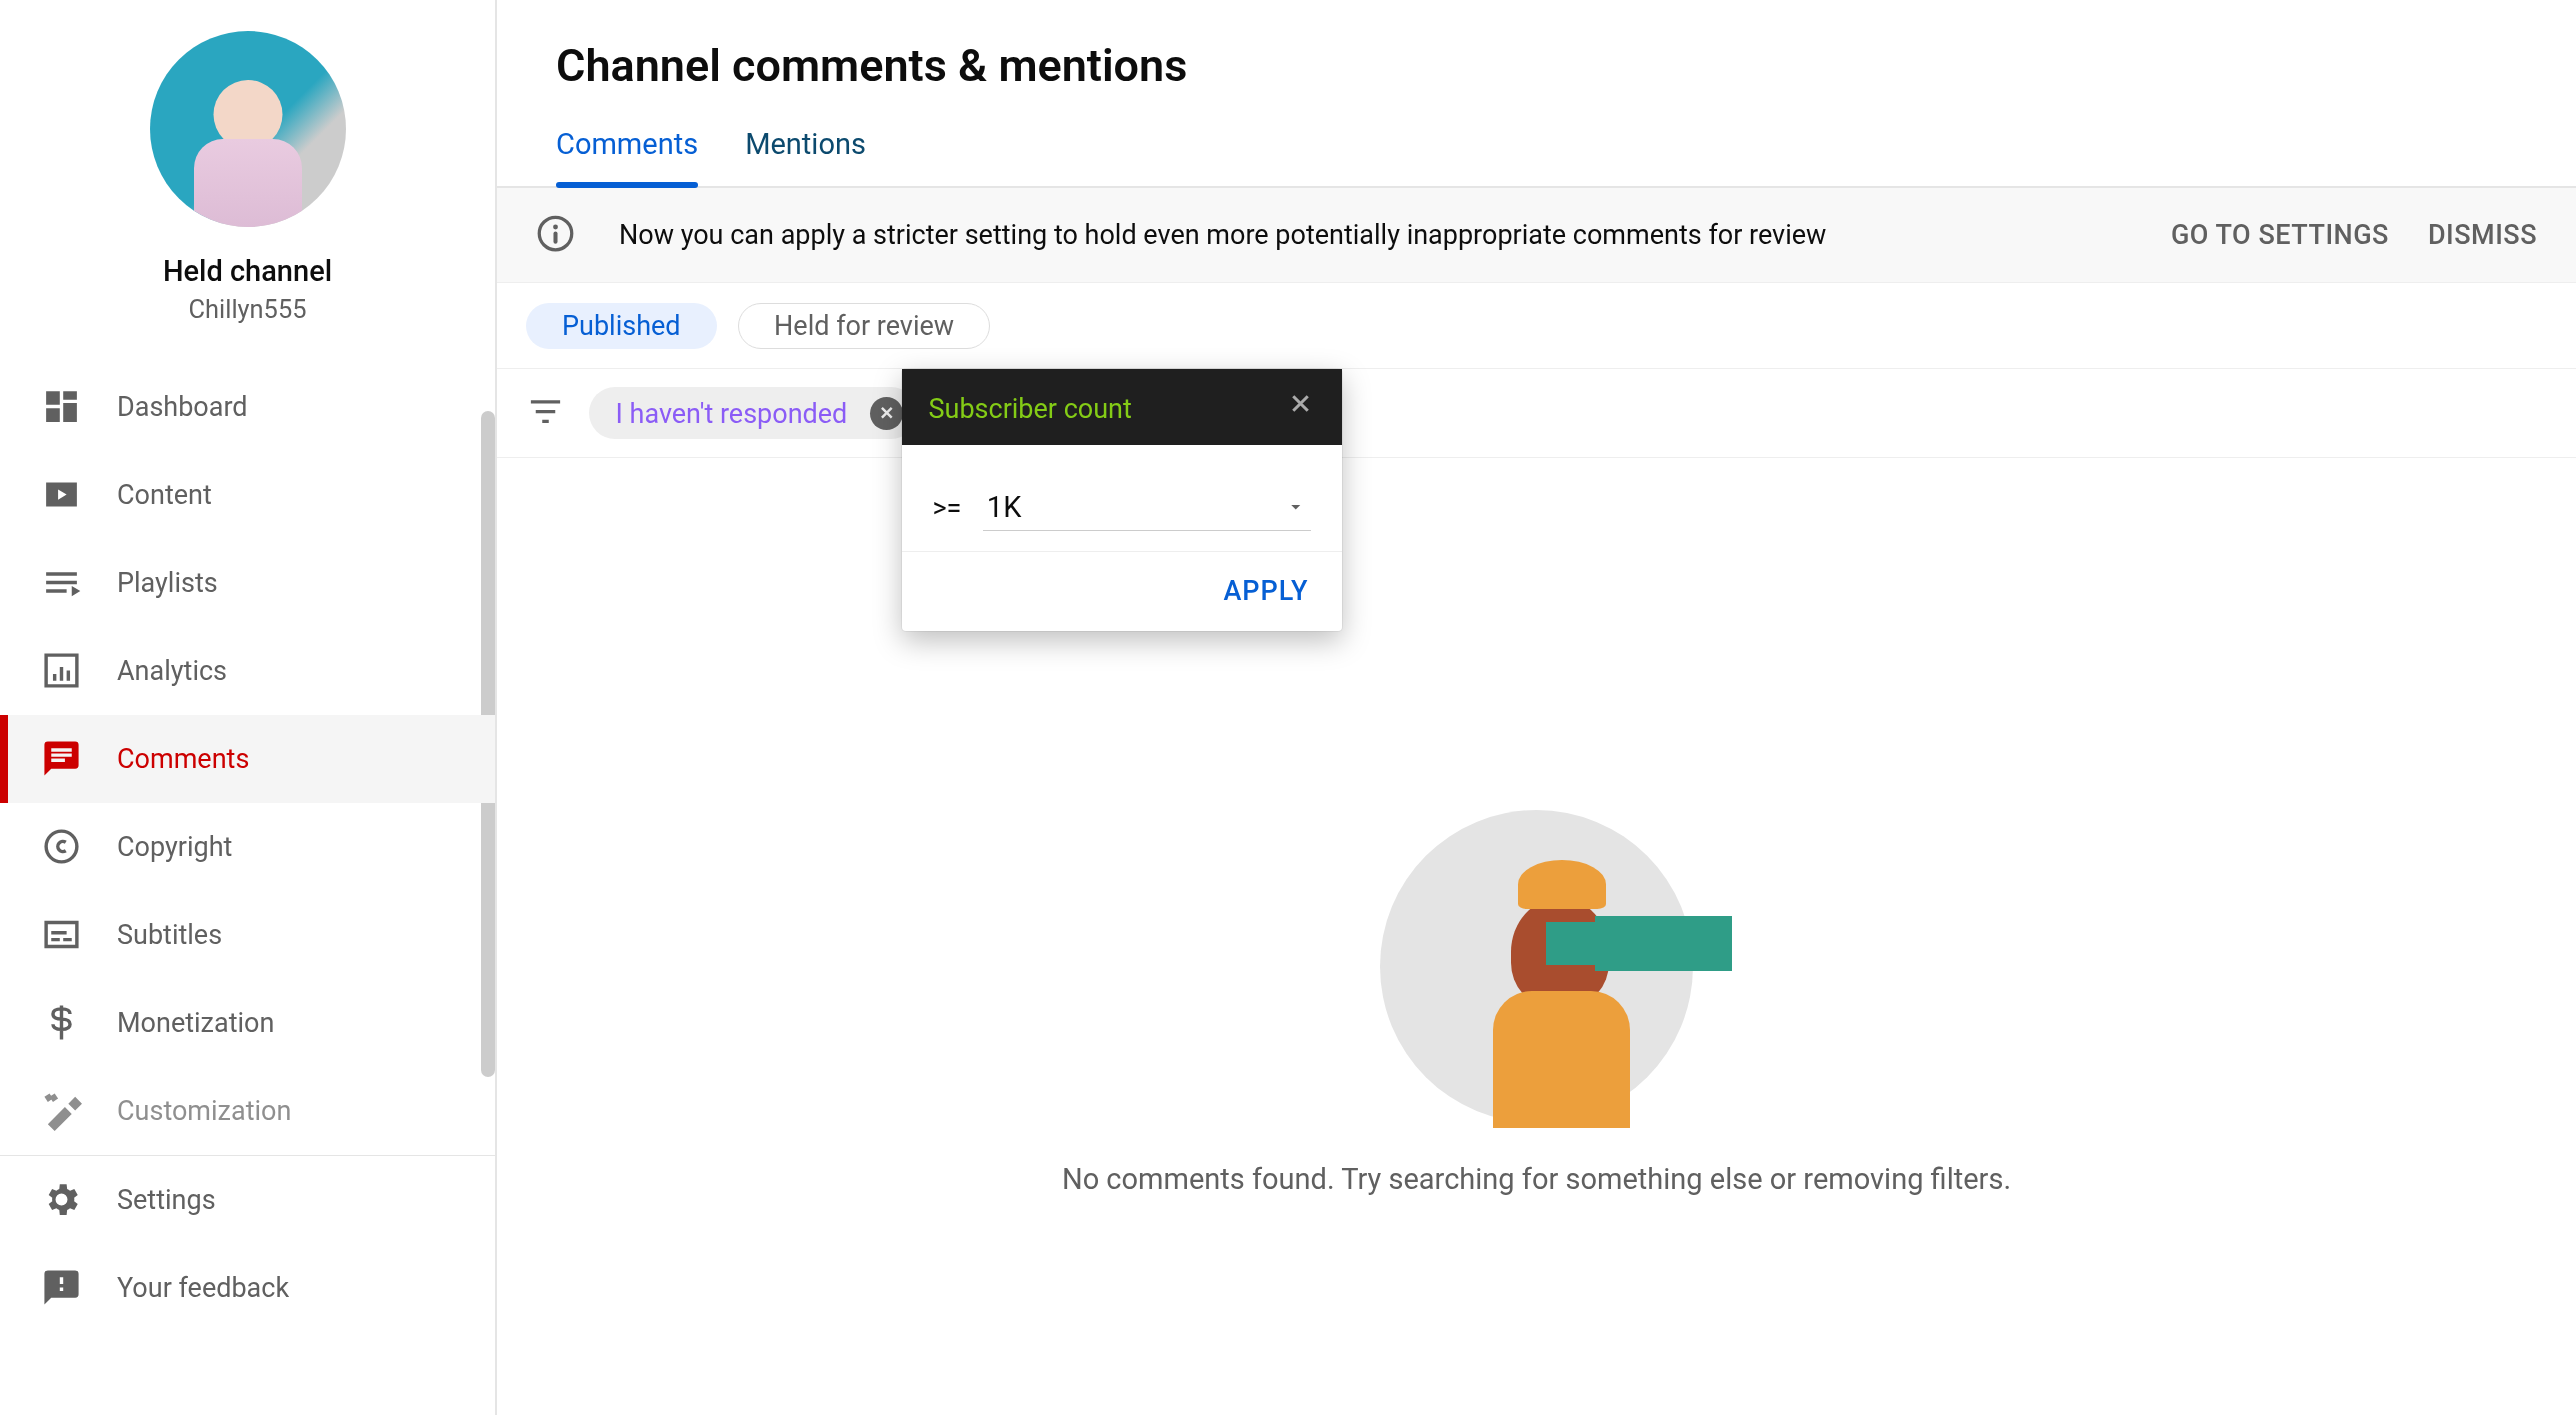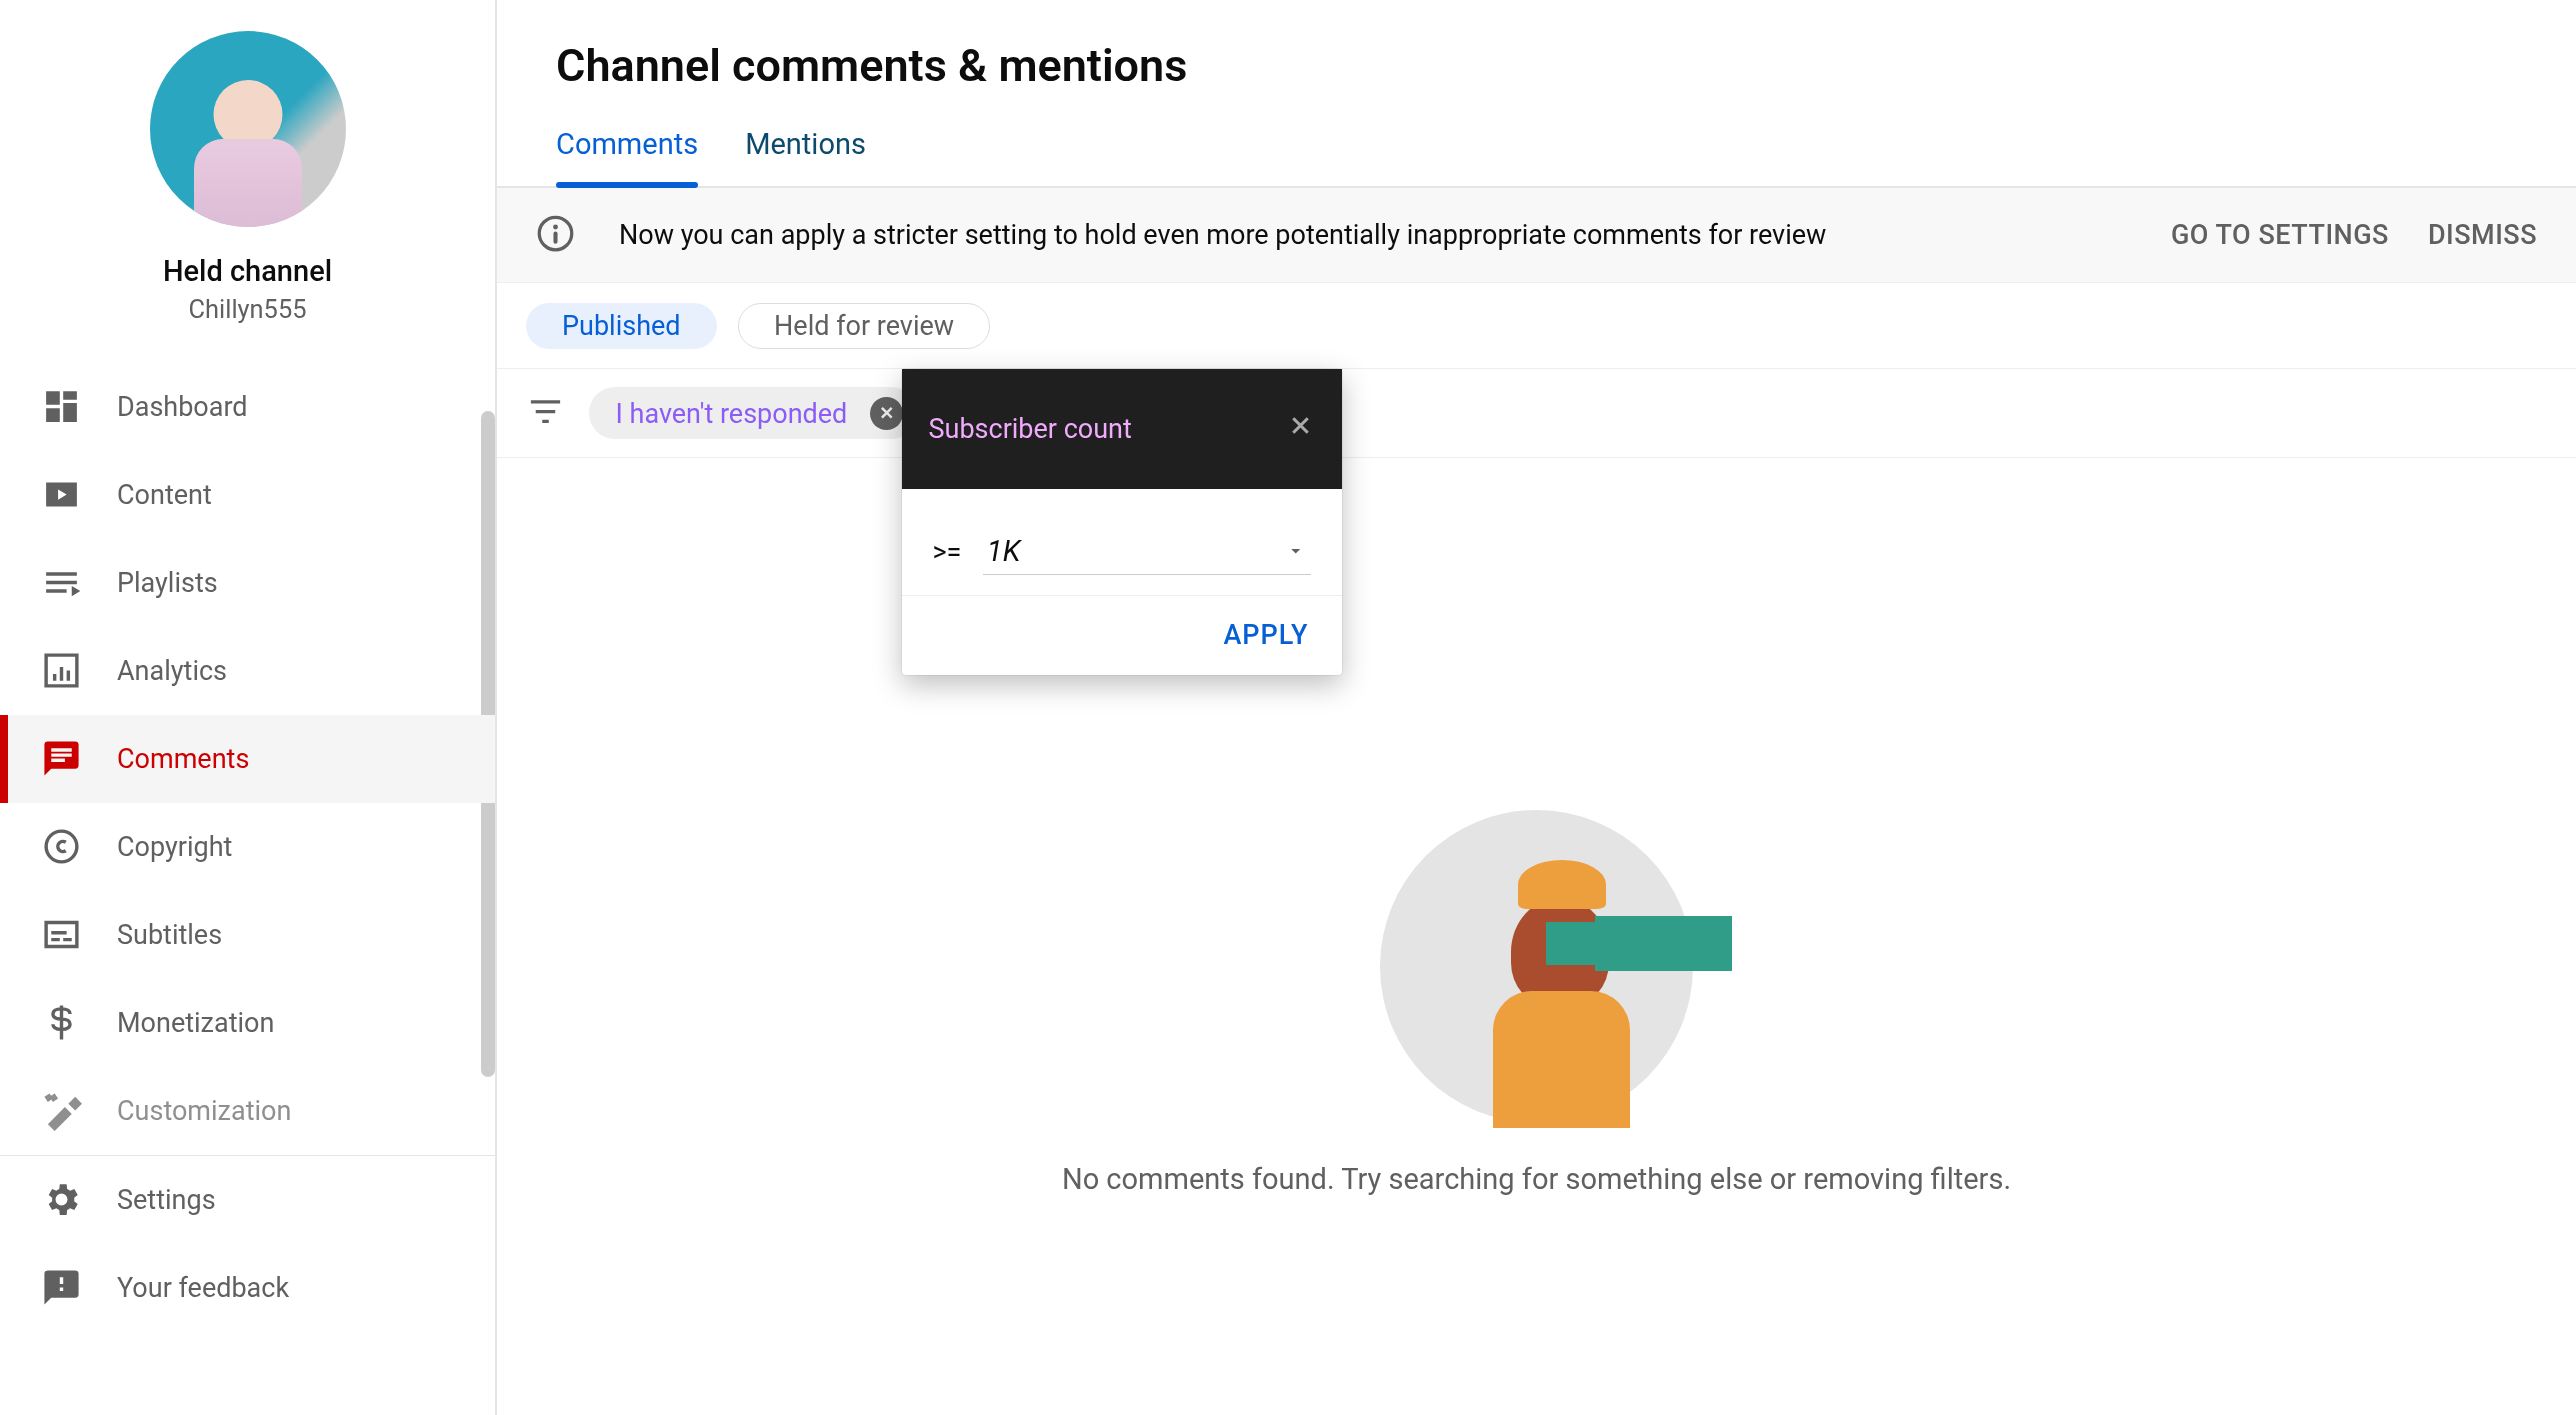--- a/index.html
+++ b/index.html
@@ -155,44 +155,43 @@
     left:calc(29px + 39px + 23.5px + 313px);
     top:0;
     width:440px;
     background:#fff;
     box-shadow:0 9.8px 29px rgba(0,0,0,.25), 0 0 0 1px rgba(0,0,0,.05);
     border-radius:3.9px;
     z-index:10;
   }
   .popover-header{
     background:#1f1f1f;
-    color:#f0abfc;
-    display:flex;
-    align-items:center;
+    color:#84cc16;
+    display:flex;
+    align-items:flex-end;
     justify-content:space-between;
-    padding:42px 27px;
+    padding:20px 27px;
     font-size:27px;
   }
   .popover-close svg{ width:29px; height:29px; fill:#aaa; cursor:pointer;}
   .popover-body{
     padding:39px 31px 19.6px;
     display:flex;
     align-items:baseline;
     gap:21.5px;
   }
   .op { font-size:27px; color:#0d0d0d;}
   .select-field{
     flex:1;
     display:flex;
     justify-content:space-between;
     align-items:center;
     border-bottom:1px solid #ccc;
     padding:5.9px 3.9px;
     cursor:pointer;
-    font-style:italic;
   }
   .select-field span{ font-size:29px;}
   .select-field svg{ width:21.5px; height:21.5px; fill:#606060;}
   .popover-footer{
     border-top:1px solid #eee;
     padding:23.5px 33px;
     text-align:right;
   }
   .apply-btn{ font-size:27px; font-weight:500; color:#065fd4; cursor:pointer; letter-spacing:1px;}
   

